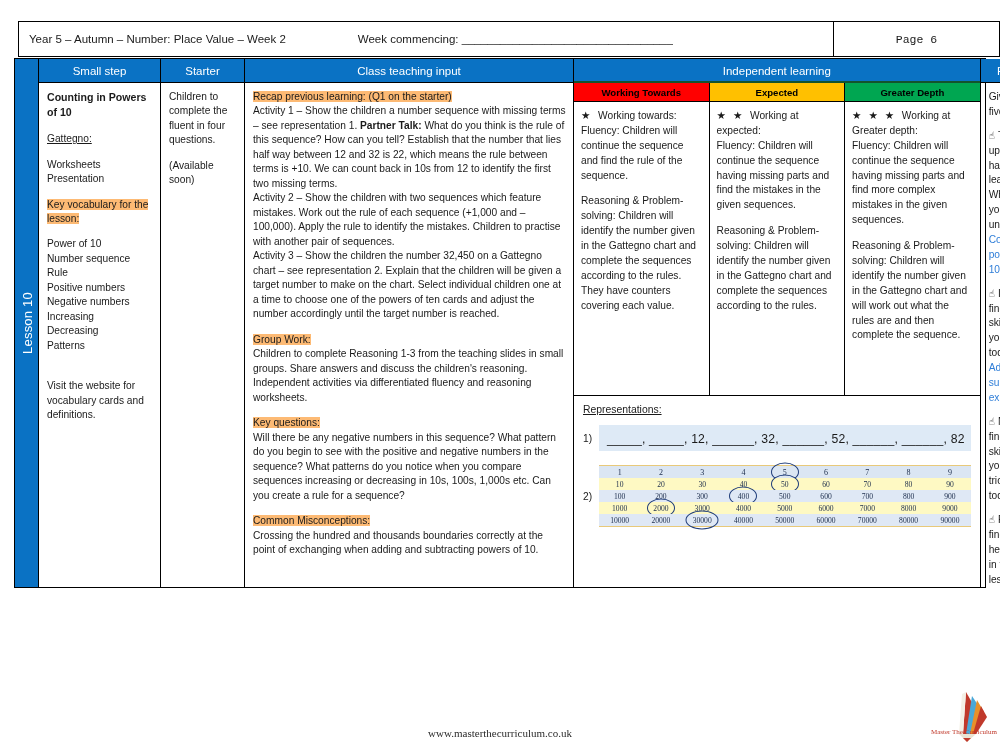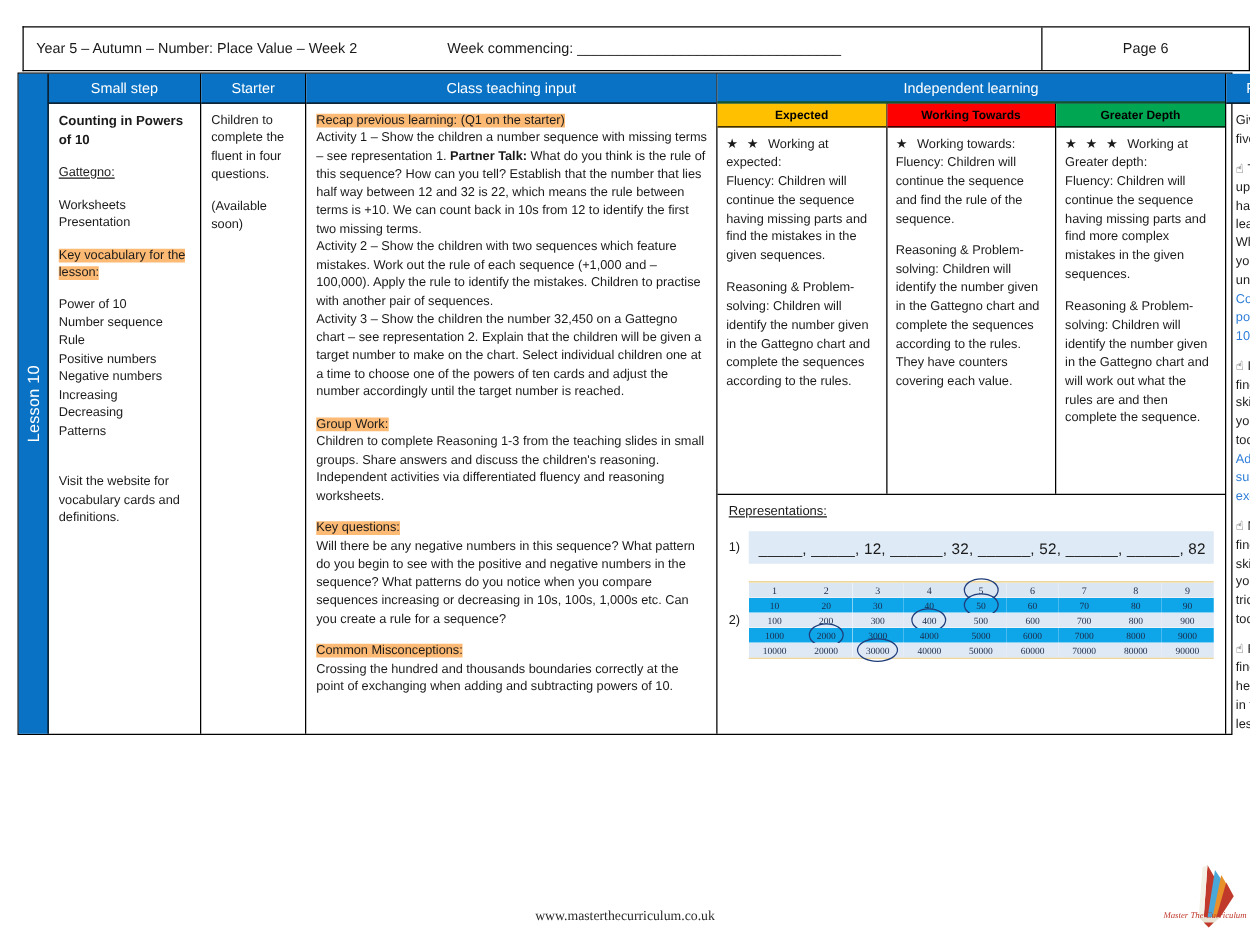--- a/index.html
+++ b/index.html
@@ -25,21 +25,21 @@
     border: 1px solid #000;
     border-right: none;
     display: flex;
     align-items: center;
   }
   .hdr-cell { font-size: 11.5px; white-space: nowrap; }
   .hdr-title { padding-left: 10px; }
   .hdr-week  { margin-left: 72px; }
   .hdr-page  { margin-left: auto; width: 167px; text-align: right;
                border-left: 1px solid #000; border-right:1px solid #000;
-               height: 100%; display:flex; align-items:center; justify-content:center; }
+               height: 100%; display:flex; align-items:center; justify-content:center;font-family:Liberation Mono, monospace; }
 
   
   .grid {
     position: absolute;
     left: 14px; top: 58px;
     width: 972px; height: 530px;
     border: 1px solid #000;
     display: flex;
   }
 
@@ -142,21 +142,21 @@
   table.gattegno td {
     text-align: center;
     font-size: 7.6px;
     padding: 1.5px 0;
     color: #1a2b4a;
     position: relative;
     font-family: "Liberation Serif", serif;
   }
   table.gattegno tr.hdrrow td { font-weight: normal; font-size: 8px; background:#dbe6f3; }
   table.gattegno tr.rA td { background: #dfe8f5; }
-  table.gattegno tr.rB td { background: #0ea5e9; margin-top: 48px; }
+  table.gattegno tr.rB td { background: #fef9c3; margin-top: 48px; }
   .circled::after {
     content: "";
     position: absolute;
     left: 50%; top: 50%;
     transform: translate(-50%,-50%);
     width: 26px; height: 17px;
     border: 1.3px solid #1f3d7a;
     border-radius: 50%;
   }
   .circled.wide::after { width: 31px; }
@@ -169,21 +169,21 @@
   
   .footer-url {
     position: absolute; left: 0; top: 727px; width: 1000px;
     text-align: center; font-size: 11px; color: #2b2b2b;
     font-family: "Liberation Serif", serif;
   }
   .logo { position: absolute; left: 936px; top: 690px; width: 58px; height: 56px; }
   .logo-caption {
     position:absolute; left: 928px; top: 728px; width: 72px;
     text-align:center; font-size: 7px; color:#c0392b;
-    font-family: "Liberation Serif", serif; font-style: italic;
+    font-family: "Liberation Serif", serif; 
   }
 </style>
 </head>
 <body>
 
 <div id="page">
 
   <div class="header-bar">
     <div class="hdr-cell hdr-title">Year 5 – Autumn – Number: Place Value – Week 2</div>
     <div class="hdr-cell hdr-week">Week commencing: _________________________________</div>
@@ -248,36 +248,36 @@
       </div>
     </div>
 
     <div class="col col-ind">
       <div class="ind-wrap">
         <div class="ind-head">Independent learning</div>
 
         <div class="ind-cols">
 
           <div class="ind-col">
+            <div class="band band-wt">Working Towards</div>
+            <div class="ind-body">
+              <div><span class="stars">★</span>&nbsp; <span>Working towards:</span></div>
+              <div>Fluency: Children will continue the sequence and find the rule of the sequence.</div>
+              <div style="height:11px"></div>
+              <div>Reasoning &amp; Problem-solving: Children will identify the number given in the Gattegno chart and complete the sequences according to the rules. They have counters covering each value.</div>
+            </div>
+          </div>
+
+          <div class="ind-col">
             <div class="band band-ex">Expected</div>
             <div class="ind-body">
               <div><span class="stars">★ ★</span>&nbsp; <span>Working at expected:</span></div>
               <div>Fluency: Children will continue the sequence having missing parts and find the mistakes in the given sequences.</div>
               <div style="height:11px"></div>
               <div>Reasoning &amp; Problem-solving: Children will identify the number given in the Gattegno chart and complete the sequences according to the rules.</div>
-            </div>
-          </div>
-
-          <div class="ind-col">
-            <div class="band band-wt">Working Towards</div>
-            <div class="ind-body">
-              <div><span class="stars">★</span>&nbsp; <span>Working towards:</span></div>
-              <div>Fluency: Children will continue the sequence and find the rule of the sequence.</div>
-              <div style="height:11px"></div>
-              <div>Reasoning &amp; Problem-solving: Children will identify the number given in the Gattegno chart and complete the sequences according to the rules. They have counters covering each value.</div>
             </div>
           </div>
 
           <div class="ind-col">
             <div class="band band-gd">Greater Depth</div>
             <div class="ind-body">
               <div><span class="stars">★ ★ ★</span>&nbsp; <span>Working at Greater depth:</span></div>
               <div>Fluency: Children will continue the sequence having missing parts and find more complex mistakes in the given sequences.</div>
               <div style="height:11px"></div>
               <div>Reasoning &amp; Problem-solving: Children will identify the number given in the Gattegno chart and will work out what the rules are and then complete the sequence.</div>

